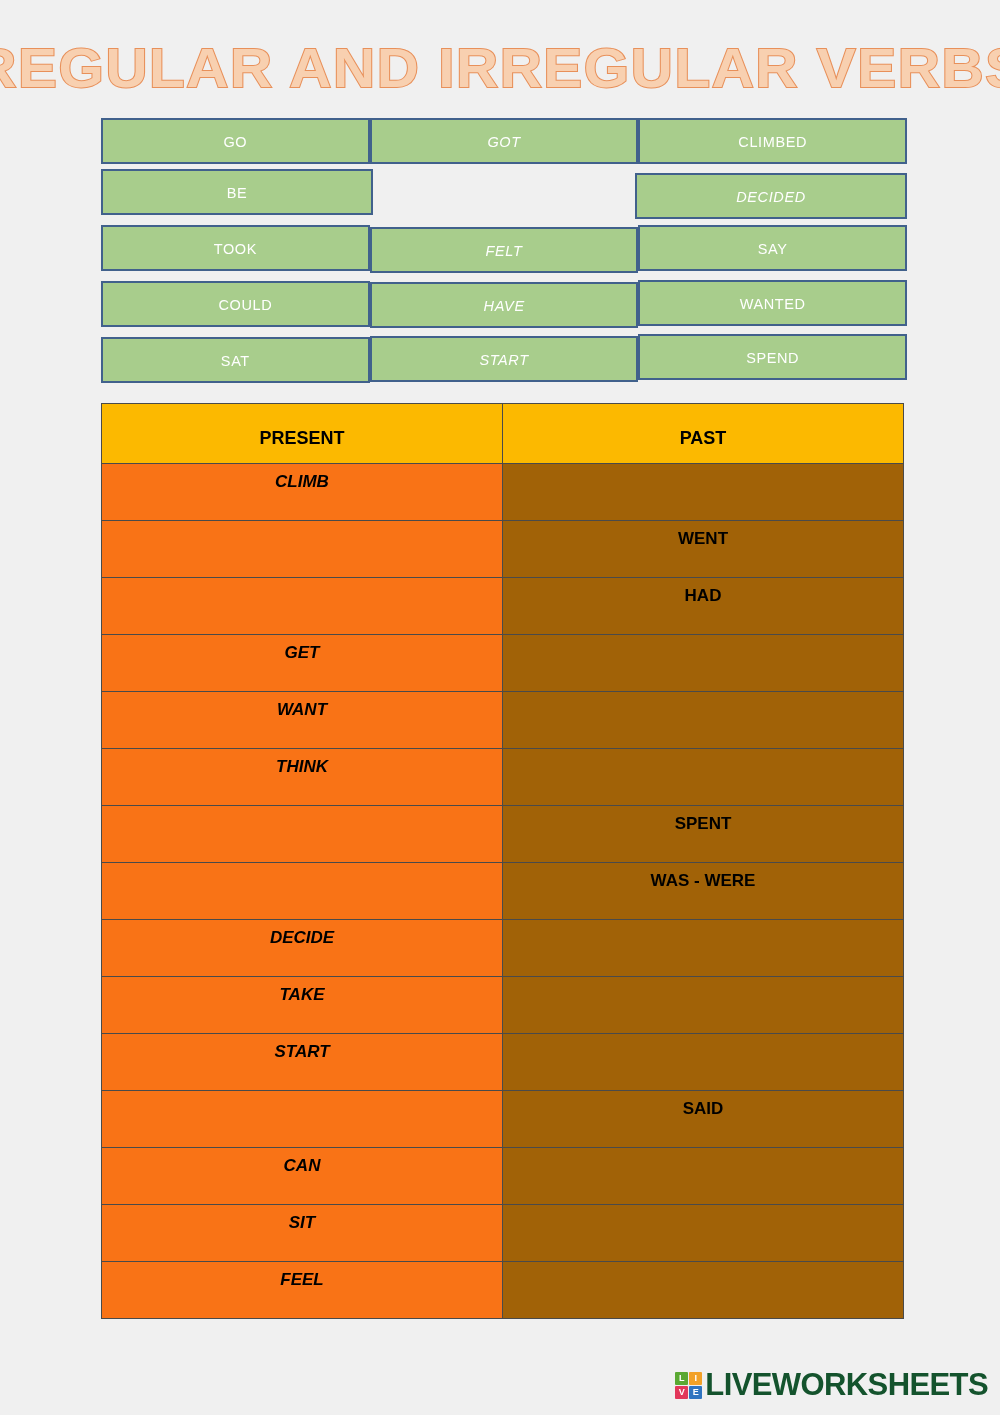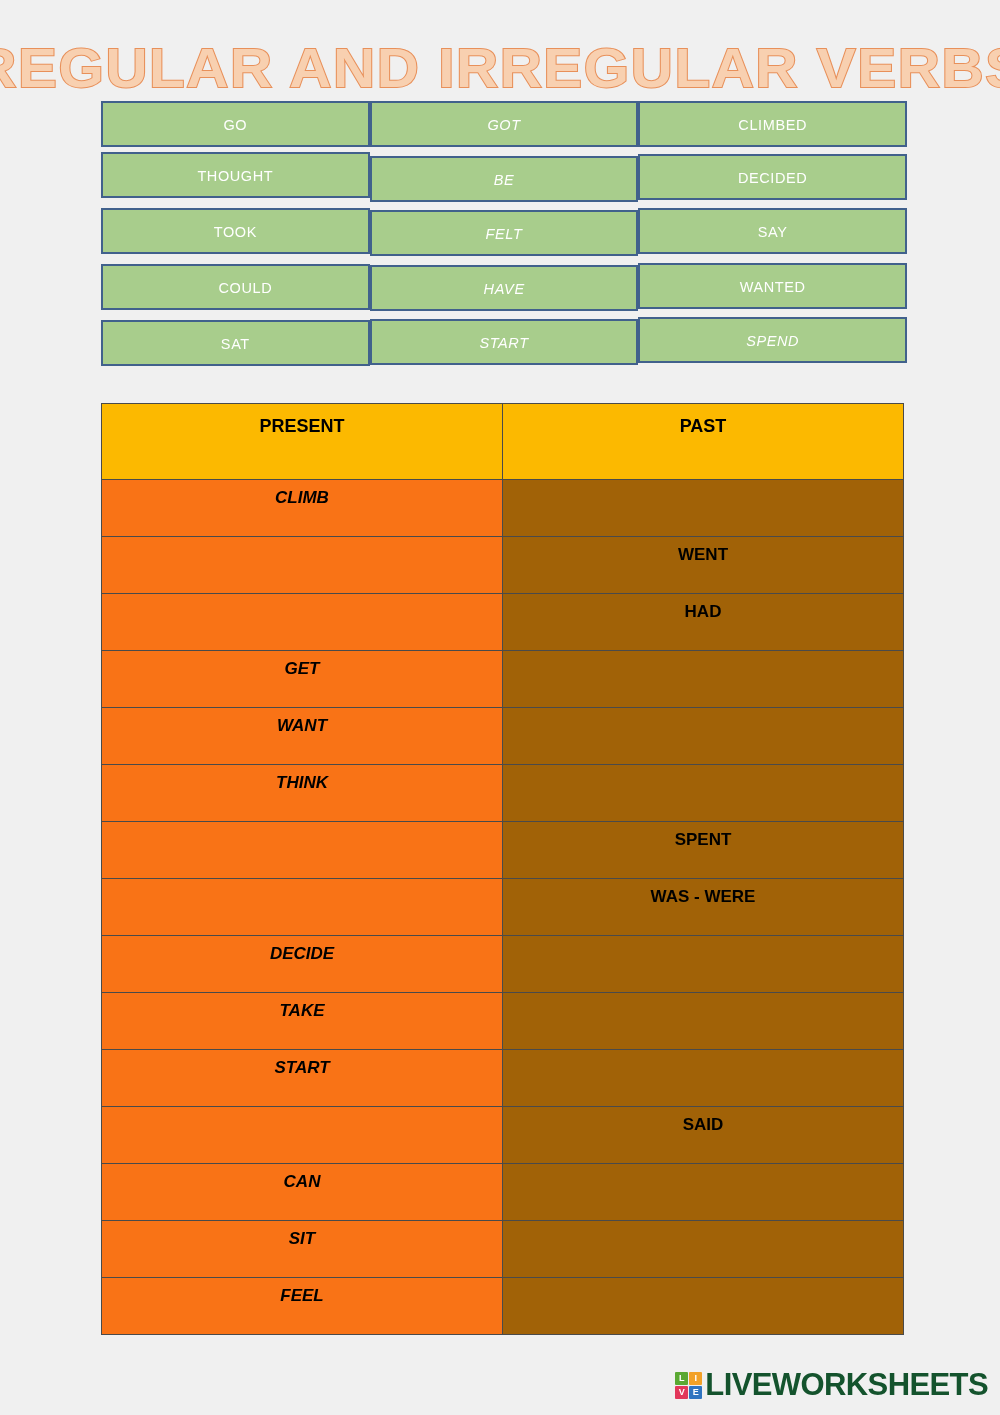--- a/index.html
+++ b/index.html
@@ -33,21 +33,21 @@
     transform-origin: center;
     white-space: nowrap;
     line-height: 64px;
     user-select: none;
   }
 
   
   #word-bank {
     position: absolute;
     left: 101px;
-    top: 101px;
+    top: 118px;
     width: 806px;
   }
   .bank-row {
     display: flex;
     justify-content: space-between;
     margin-bottom: 7px;
   }
   .bank-row:nth-child(2) { margin-top: 2px; }
   .bank-tile {
     background: #a8cd8c;
@@ -75,21 +75,21 @@
   #word-bank .bank-row.r2 .bank-tile:nth-child(2) { position: relative; top: 0px; }
   #word-bank .bank-row.r2 .bank-tile:nth-child(3) { position: relative; top: -2px; }
   #word-bank .bank-row.r3 .bank-tile:nth-child(1) { position: relative; top: -3px; }
   #word-bank .bank-row.r3 .bank-tile:nth-child(2) { position: relative; top: -1px; }
   #word-bank .bank-row.r3 .bank-tile:nth-child(3) { position: relative; top: -3px; }
   #word-bank .bank-row.r4 .bank-tile:nth-child(1) { position: relative; top: -2px; padding-left: 20px; }
   #word-bank .bank-row.r4 .bank-tile:nth-child(2) { position: relative; top: -1px; }
   #word-bank .bank-row.r4 .bank-tile:nth-child(3) { position: relative; top: -3px; }
   #word-bank .bank-row.r5 .bank-tile:nth-child(1) { position: relative; top: -1px; }
   #word-bank .bank-row.r5 .bank-tile:nth-child(2) { position: relative; top: -2px; }
-  #word-bank .bank-row.r5 .bank-tile:nth-child(3) { position: relative; top: -4px; font-style: italic; }
+  #word-bank .bank-row.r5 .bank-tile:nth-child(3) { position: relative; top: -4px; }
 
   
   #verb-table {
     position: absolute;
     left: 101px;
     top: 403px;
     width: 802px;
     border-collapse: collapse;
     table-layout: fixed;
   }
@@ -99,23 +99,23 @@
     vertical-align: top;
     padding: 8px 4px 0 4px;
     text-align: center;
     font-size: 17px;
     font-weight: bold;
     color: #000000;
     height: 57px;
   }
   #verb-table th {
     background: #fcb900;
-    height: 76px;
+    height: 60px;
     font-size: 18px;
-    padding-top: 12px;
+    padding-top: 24px;
   }
   #verb-table col.c-present { width: 401px; }
   #verb-table col.c-past { width: 401px; }
   #verb-table td.cell-present { background: #f97316; font-style: italic; }
   #verb-table td.cell-past { background: #a16207; }
 
   
   #lw-logo {
     position: absolute;
     right: 12px;
@@ -156,21 +156,20 @@
 
 <div id="worksheet-title">REGULAR AND IRREGULAR VERBS</div>
 
 <div id="word-bank">
     <div class="bank-row r1">
       <div class="bank-tile">GO</div>
       <div class="bank-tile">GOT</div>
       <div class="bank-tile">CLIMBED</div>
     </div>
     <div class="bank-row r2">
-      <div class="bank-tile">THOUGHT</div>
       <div class="bank-tile">BE</div>
       <div class="bank-tile">DECIDED</div>
     </div>
     <div class="bank-row r3">
       <div class="bank-tile">TOOK</div>
       <div class="bank-tile">FELT</div>
       <div class="bank-tile">SAY</div>
     </div>
     <div class="bank-row r4">
       <div class="bank-tile">COULD</div>

